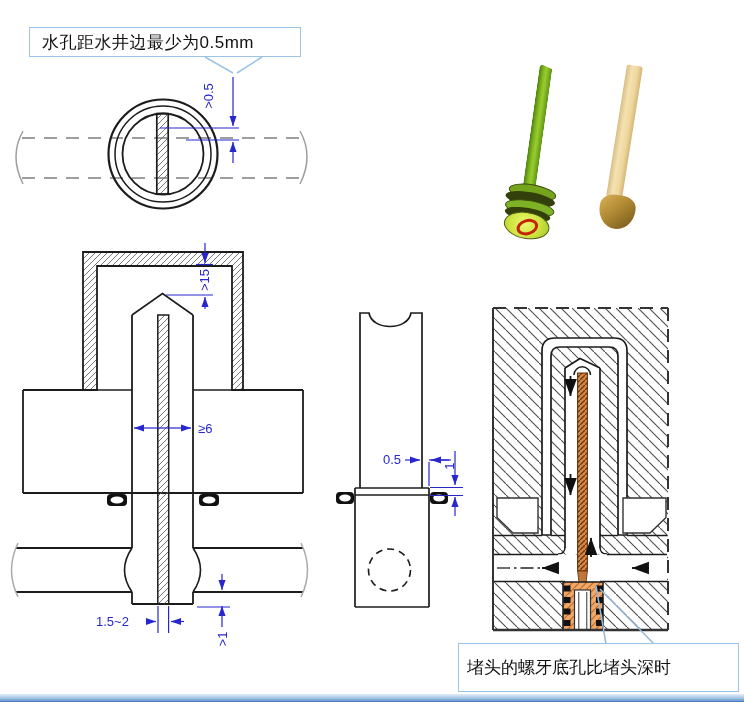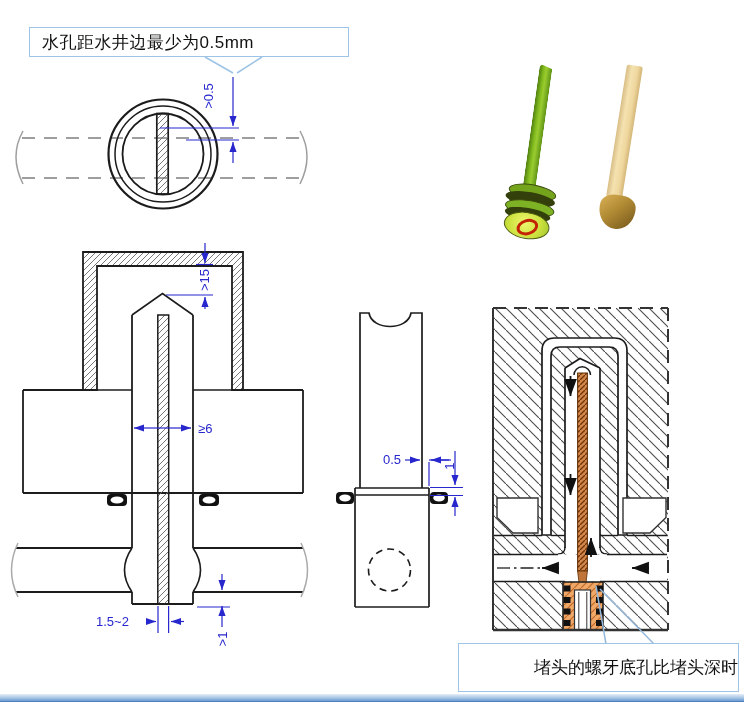--- a/index.html
+++ b/index.html
@@ -1,22 +1,22 @@
 <!DOCTYPE html>
 <html><head>
 <meta charset="utf-8">
 <style>
   html,body{margin:0;padding:0;background:#fff;width:744px;height:703px;overflow:hidden;
     font-family:"Liberation Sans",sans-serif;}
   #stage{position:relative;width:744px;height:703px;background:#fff;}
   #linework{position:absolute;left:0;top:0;}
   .callout{position:absolute;background:#fff;border:1px solid #9dc3e6;color:#111;
     display:flex;flex-direction:column;justify-content:center;box-sizing:border-box;}
-  .callout.c1{left:29px;top:27px;width:320px;height:30px;font-size:17px;padding-left:12px;letter-spacing:.5px;}
-  .callout.c2{left:458px;top:643px;width:281px;height:49px;font-size:17px;line-height:23px;padding-left:8px;text-align:right;}
+  .callout.c1{left:29px;top:27px;width:272px;height:30px;font-size:17px;padding-left:12px;letter-spacing:.5px;}
+  .callout.c2{left:458px;top:643px;width:281px;height:49px;font-size:17px;line-height:23px;padding-left:8px;}
   .dimtext{fill:#2727cd;font-size:13px;font-family:"Liberation Sans",sans-serif;}
   
   .pin{position:absolute;width:70px;height:182px;}
   .pin.green{left:498px;top:58px;}
   .pin.brass{left:580px;top:58px;}
   .blade{position:absolute;transform-origin:50% 100%;}
   .green .blade{left:24px;top:6px;width:13px;height:128px;transform:rotate(8deg);
     background:linear-gradient(to right,#4e7d10,#82bb1e 35%,#9acc30 55%,#5d9214);
     clip-path:polygon(15% 0,100% 2.5%,100% 100%,0 100%,0 2%);}
   .brass .blade{left:26px;top:6px;width:16px;height:134px;transform:rotate(9deg);border-radius:2px;

